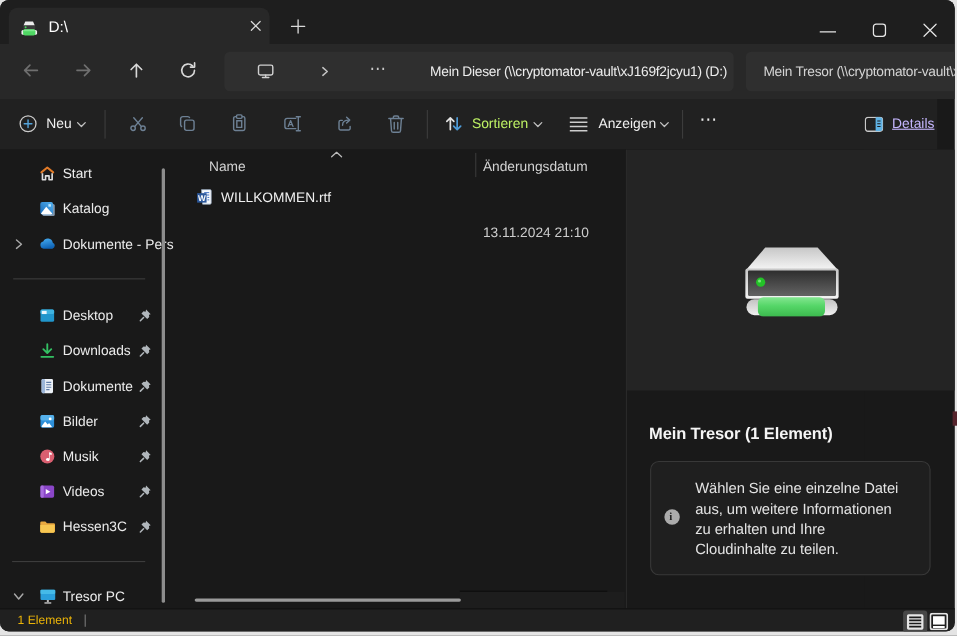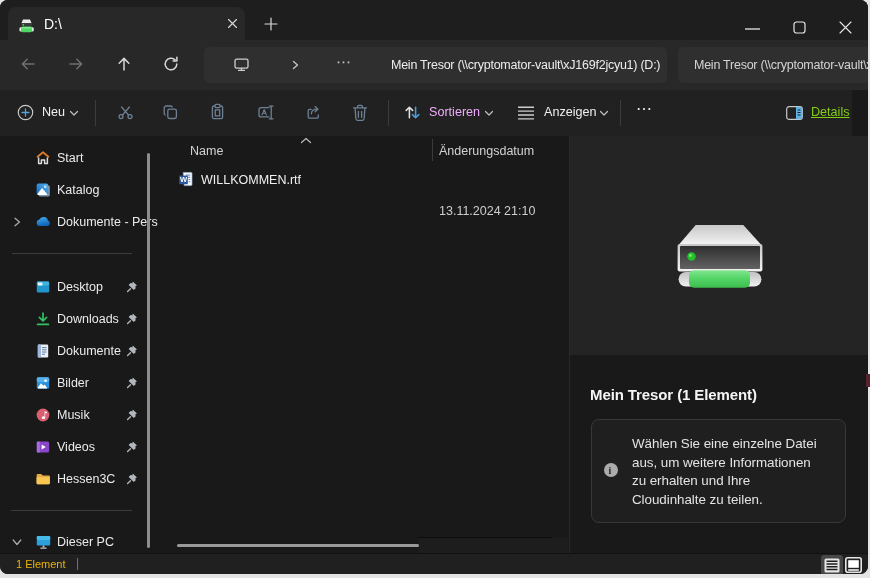--- a/index.html
+++ b/index.html
@@ -67,21 +67,21 @@
       </svg>
  <div class="pill" style="left:204px;width:463px;"></div>
  <svg style="position:absolute;left:233px;top:16px" width="17" height="17" viewBox="0 0 17 17">
         <rect x="2" y="3.2" width="13" height="9" rx="1.6" fill="none" stroke="#cfcfcf" stroke-width="1.3"></rect>
         <path d="M8.5 12.4 V14.2 M5.6 14.4 H11.4" stroke="#cfcfcf" stroke-width="1.3" stroke-linecap="round"></path>
       </svg>
  <svg style="position:absolute;left:291px;top:20px" width="9" height="10" viewBox="0 0 9 10">
         <path d="M2.5 1.5 L6.5 5 L2.5 8.5" stroke="#c3c3c3" stroke-width="1.4" fill="none" stroke-linecap="round" stroke-linejoin="round"></path>
       </svg>
  <div class="t" style="left:336px;top:13px;font-size:15px;color:#c9c9c9;letter-spacing:1px;">⋯</div>
- <div class="t" id="addrtext" style="left:391px;top:18px;font-size:12.5px;letter-spacing:-0.25px;color:#ededed;">Mein Tresor (\\cryptomator-vault\xJ169f2jcyu1) (D:)</div>
+ <div class="t" id="addrtext" style="left:391px;top:18px;font-size:12.5px;letter-spacing:-0.25px;color:#ededed;">Mein Dieser (\\cryptomator-vault\xJ169f2jcyu1) (D:)</div>
  <div class="pill" style="left:678px;width:190px;border-radius:5px 0 0 5px;"></div>
  <div class="t" id="searchtext" style="left:694px;top:18px;font-size:12.5px;letter-spacing:-0.25px;color:#d4d4d4;">Mein Tresor (\\cryptomator-vault\x</div>
 </div>
 
 <div id="cmdbar">
  <svg style="position:absolute;left:17px;top:14px" width="17" height="17" viewBox="0 0 17 17">
         <circle cx="8.5" cy="8.5" r="7.2" fill="none" stroke="#c9c9c9" stroke-width="1.2"></circle>
         <path d="M8.5 5 V12 M5 8.5 H12" stroke="#54a3da" stroke-width="1.3" stroke-linecap="round"></path>
       </svg>
  <div class="t" style="left:42px;top:15px;font-size:12.6px;color:#f0f0f0;">Neu</div>
@@ -117,39 +117,39 @@
         <path d="M1.5 3.8 H14.5"></path>
         <path d="M5.6 3.6 V2.6 a1.2 1.2 0 0 1 1.2 -1.2 h2.4 a1.2 1.2 0 0 1 1.2 1.2 v1"></path>
         <path d="M3.1 4.2 L3.9 14.8 a1.6 1.6 0 0 0 1.6 1.5 h5 a1.6 1.6 0 0 0 1.6 -1.5 L12.9 4.2"></path>
         <path d="M6.4 7.3 V13.3 M9.6 7.3 V13.3"></path>
       </svg>
  <div class="abs" style="left:388px;top:10px;width:1px;height:26px;background:#3c3c3c;"></div>
  <svg style="position:absolute;left:404px;top:14px" width="17" height="17" viewBox="0 0 17 17" fill="none" stroke-linecap="round" stroke-linejoin="round">
         <path d="M5.4 13.8 V3.4 M2.2 6.4 L5.4 3.2 L8.6 6.4" stroke="#e2e2e2" stroke-width="1.55"></path>
         <path d="M11.6 3.2 V13.6 M8.4 10.6 L11.6 13.8 L14.8 10.6" stroke="#4f9cd8" stroke-width="1.55"></path>
       </svg>
- <div class="t" style="left:429px;top:15px;font-size:12.6px;color:#f0abfc;">Sortieren</div>
+ <div class="t" style="left:429px;top:15px;font-size:12.6px;color:#bef264;">Sortieren</div>
  <svg style="position:absolute;left:484px;top:20px" width="10" height="7" viewBox="0 0 10 7">
         <path d="M1.5 1.5 L5 5 L8.5 1.5" stroke="#c0c0c0" stroke-width="1.2" fill="none" stroke-linecap="round" stroke-linejoin="round"></path>
       </svg>
  <svg style="position:absolute;left:517px;top:15px" width="18" height="16" viewBox="0 0 18 16">
         <path d="M1 2.2 H17 M1 6.1 H17 M1 10 H17 M1 13.9 H17" stroke="#cdcdcd" stroke-width="1.4"></path>
       </svg>
  <div class="t" style="left:544px;top:15px;font-size:12.6px;color:#f0f0f0;">Anzeigen</div>
  <svg style="position:absolute;left:599px;top:20px" width="10" height="7" viewBox="0 0 10 7">
         <path d="M1.5 1.5 L5 5 L8.5 1.5" stroke="#c0c0c0" stroke-width="1.2" fill="none" stroke-linecap="round" stroke-linejoin="round"></path>
       </svg>
  <div class="abs" style="left:620px;top:10px;width:1px;height:26px;background:#3c3c3c;"></div>
  <div class="t" style="left:636px;top:9px;font-size:16px;color:#e8e8e8;letter-spacing:1px;">⋯</div>
  <svg style="position:absolute;left:786px;top:16px" width="17" height="14" viewBox="0 0 17 14">
         <rect x="0.7" y="0.7" width="15.6" height="12.6" rx="2.4" fill="none" stroke="#c9c9c9" stroke-width="1.2"></rect>
         <path d="M10 0.7 h4 a2.4 2.4 0 0 1 2.3 2.4 v7.8 a2.4 2.4 0 0 1 -2.3 2.4 h-4 Z" fill="#5fb2e4"></path>
         <path d="M11.5 4 h3 M11.5 6.5 h3 M11.5 9 h3" stroke="#1c1c1c" stroke-width="1"></path>
       </svg>
- <div class="t" style="left:811px;top:15px;font-size:12.6px;color:#84cc16;text-decoration:underline;">Details</div>
+ <div class="t" style="left:811px;top:15px;font-size:12.6px;color:#c4b5fd;text-decoration:underline;">Details</div>
 </div>
 
 <div id="content">
 
  <div class="srow" style="top:8px;">
    <svg class="ic" width="16" height="16" viewBox="0 0 16 16">
           <path d="M2.6 6.7 L8 2.2 L13.4 6.7" fill="none" stroke="#e07a28" stroke-width="1.8" stroke-linecap="round" stroke-linejoin="round"></path>
           <path d="M3.6 7.4 V13.4 H6.4 V9.9 H9.6 V13.4 H12.4 V7.4" fill="none" stroke="#dedede" stroke-width="1.5" stroke-linejoin="round"></path>
         </svg>
    <div class="lab">Start</div>
@@ -270,21 +270,21 @@
  <div class="srow" style="top:392px;">
    <svg class="chev" width="10" height="10" viewBox="0 0 10 10">
           <path d="M1.2 3 L5 7.5 L8.8 3" stroke="#a8a8a8" stroke-width="1.3" fill="none" stroke-linecap="round" stroke-linejoin="round"></path>
         </svg>
    <svg class="ic" width="17" height="17" viewBox="0 0 17 17">
           <rect x="1.8" y="2.6" width="13.4" height="9.4" rx="1" fill="#2b9fdb"></rect>
           <rect x="1.8" y="2.6" width="13.4" height="4" rx="1" fill="#45bae8"></rect>
           <path d="M7.6 12 H9.4 V14 H7.6 Z" fill="#bdbdbd"></path>
           <rect x="5.4" y="14" width="6.2" height="1.3" fill="#bdbdbd"></rect>
         </svg>
-   <div class="lab">Dieser PC</div>
+   <div class="lab">Tresor PC</div>
  </div>
  <div class="abs" style="left:147px;top:17px;width:2.5px;height:395px;background:#8d8d8d;border-radius:2px;"></div>
 
  <svg style="position:absolute;left:300px;top:1px" width="12" height="7" viewBox="0 0 12 7">
         <path d="M1.5 5.5 L6 1.5 L10.5 5.5" stroke="#bbb" stroke-width="1.2" fill="none" stroke-linecap="round" stroke-linejoin="round"></path>
       </svg>
  <div class="t" style="left:190px;top:8px;font-size:12.5px;color:#d2d2d2;">Name</div>
  <div class="abs" style="left:432px;top:3px;width:1px;height:22px;background:#3a3a3a;"></div>
  <div class="t" style="left:439px;top:8px;font-size:12.5px;color:#d2d2d2;">Änderungsdatum</div>
  <svg style="position:absolute;left:178px;top:35px" width="16" height="16" viewBox="0 0 16 16">

